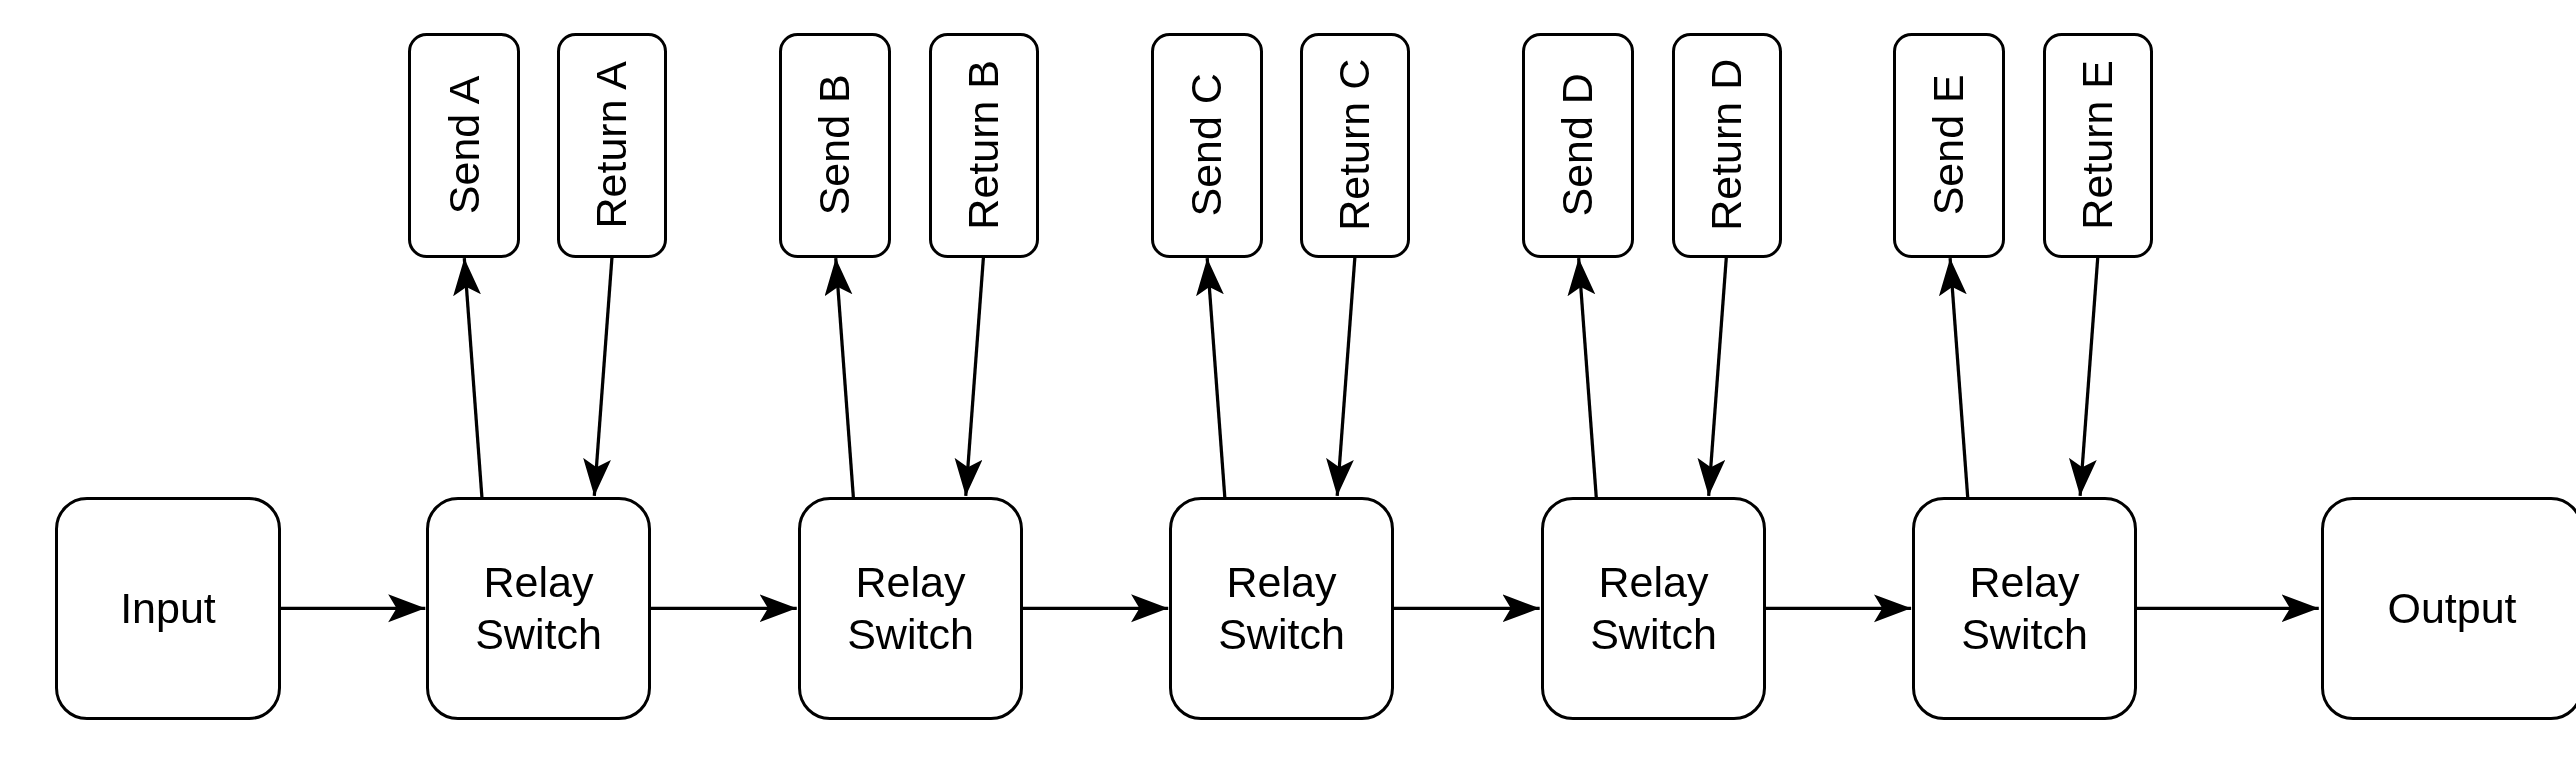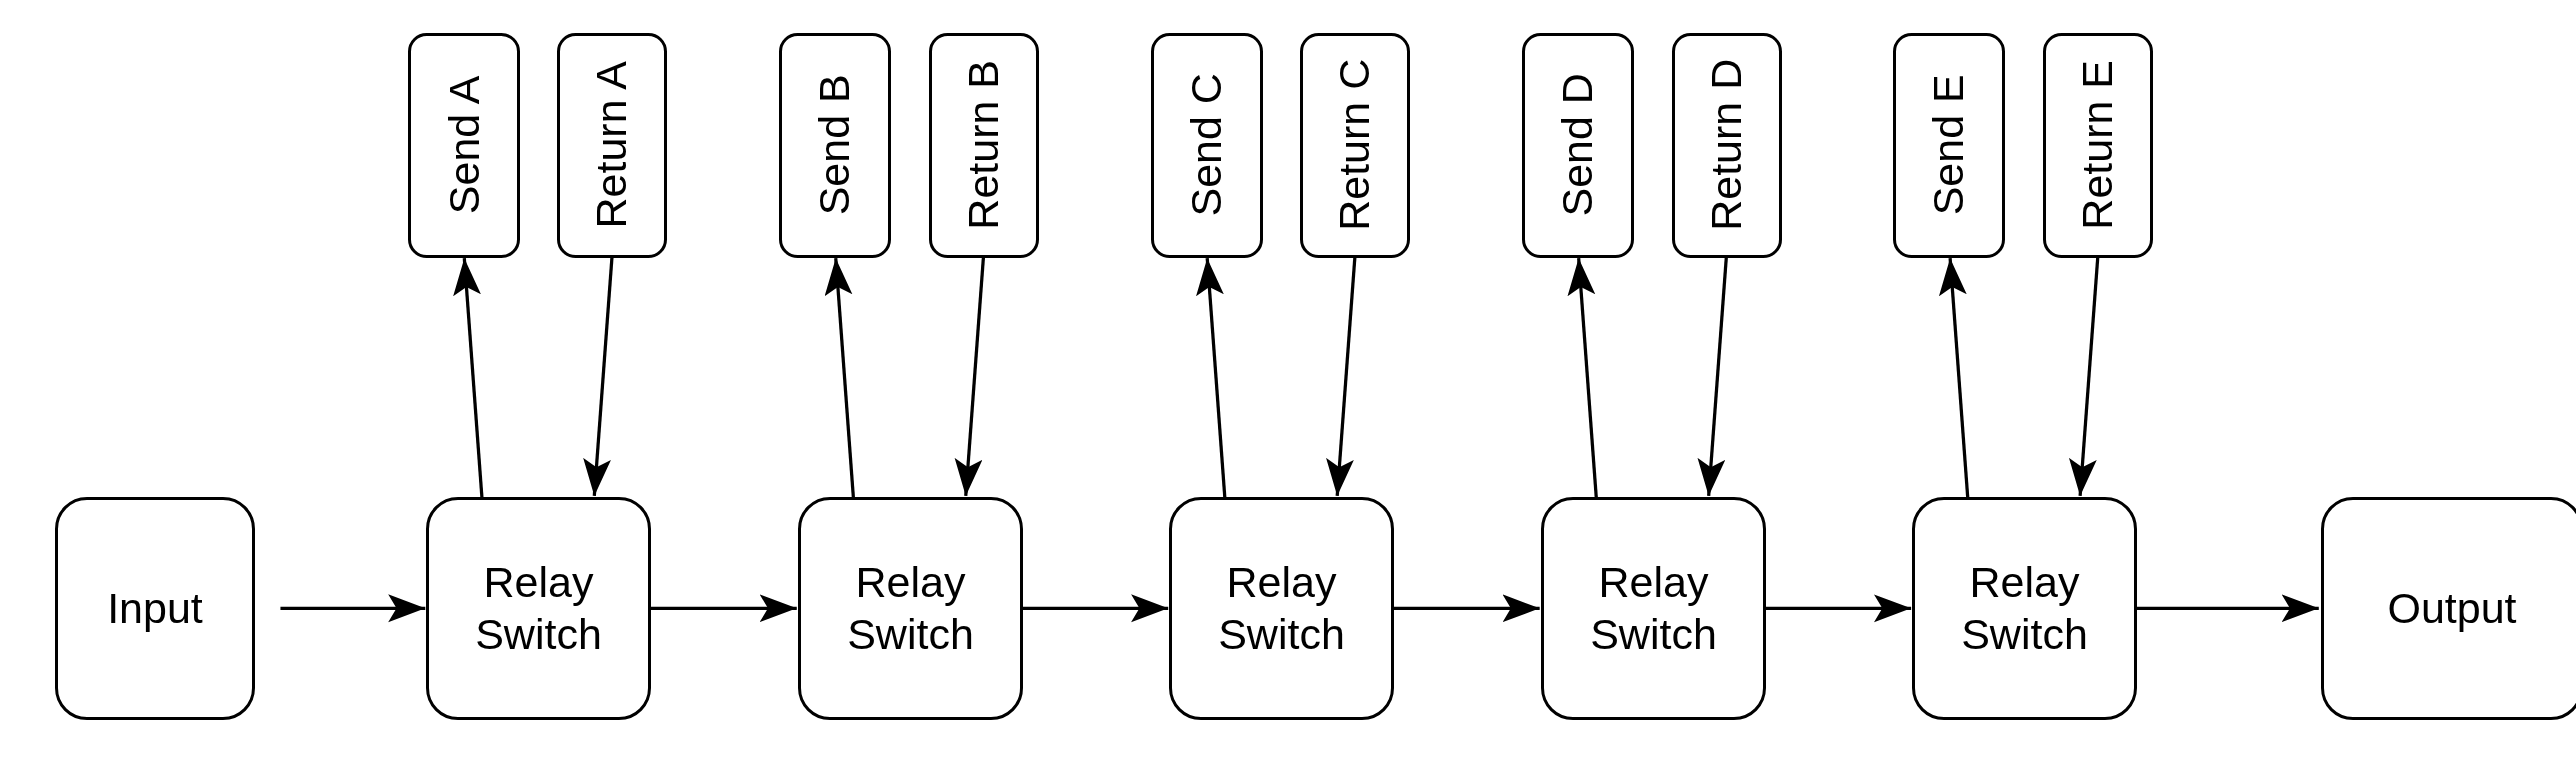--- a/index.html
+++ b/index.html
@@ -84,21 +84,21 @@
     <path class="edge" d="M 1719 536 L 1700 278" marker-end="url(#arrowhead)"></path>
     <path class="edge" d="M 2119 536 L 2100 278" marker-end="url(#arrowhead)"></path>
 
     <path class="edge" d="M 659 277 L 640 534" marker-end="url(#arrowhead)"></path>
     <path class="edge" d="M 1059 277 L 1040 534" marker-end="url(#arrowhead)"></path>
     <path class="edge" d="M 1459 277 L 1440 534" marker-end="url(#arrowhead)"></path>
     <path class="edge" d="M 1859 277 L 1840 534" marker-end="url(#arrowhead)"></path>
     <path class="edge" d="M 2259 277 L 2240 534" marker-end="url(#arrowhead)"></path>
   </svg>
 
-  <div class="node big" style="left:55px;width:200px">
+  <div class="node big" style="left:55px;width:226px">
     <span class="lbl">Input</span>
   </div>
 
   <div class="node big" style="left:426px;width:225px">
     <span class="lbl">Relay
 Switch</span>
   </div>
   <div class="node big" style="left:798px;width:225px">
     <span class="lbl">Relay
 Switch</span>

